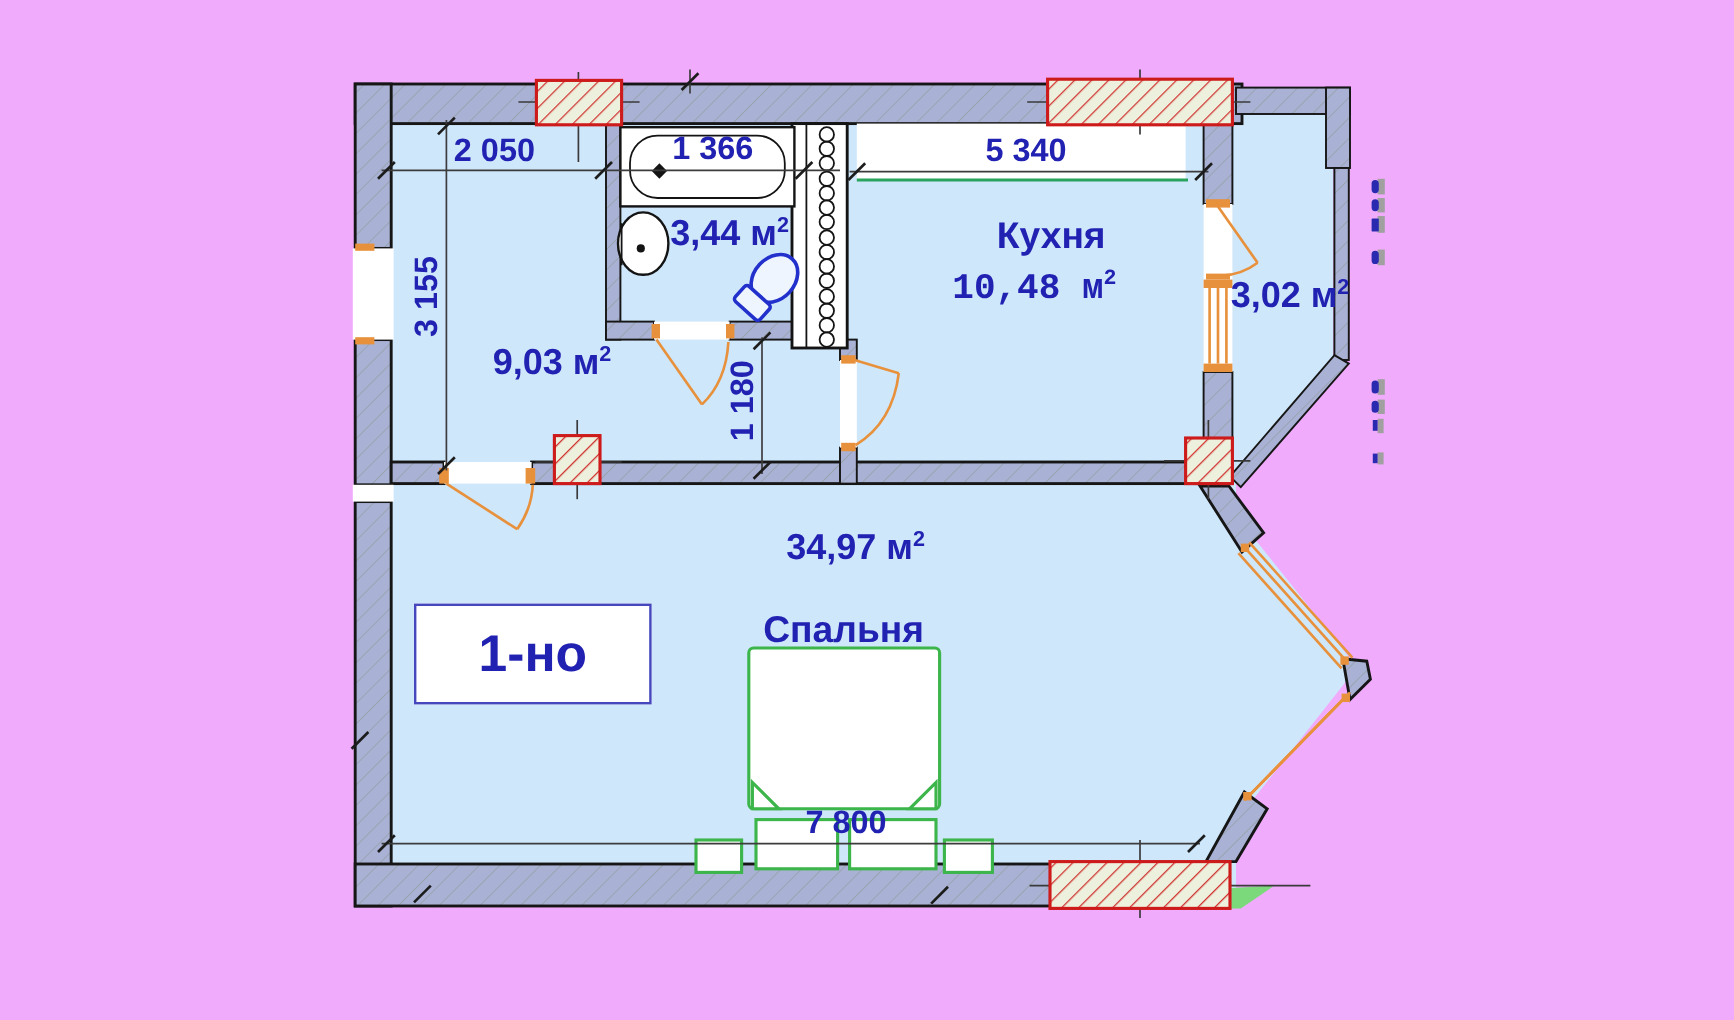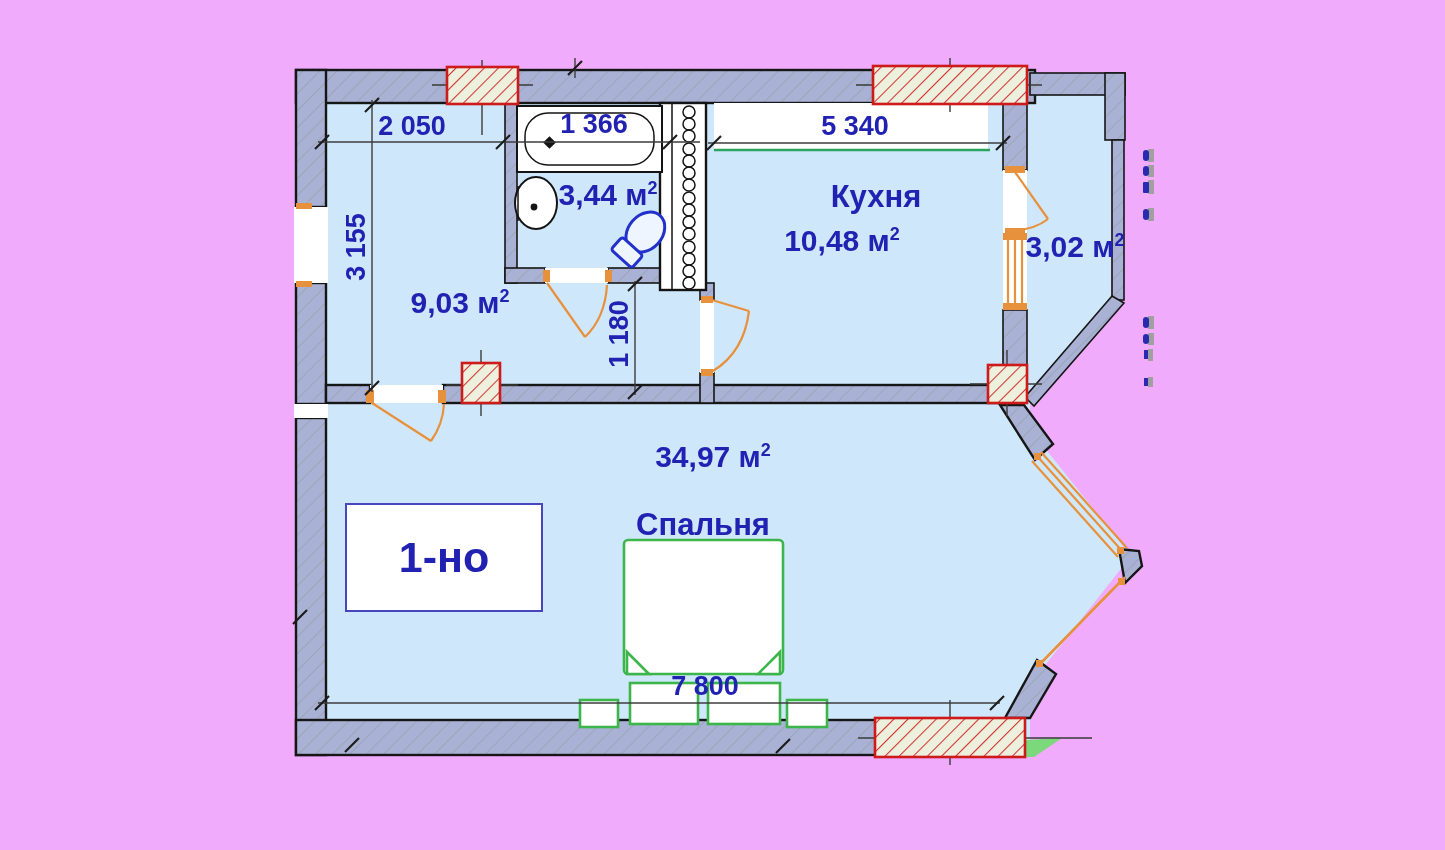--- a/index.html
+++ b/index.html
@@ -33,21 +33,21 @@
   .redhatch{stroke:var(--red);stroke-width:2.1;opacity:.9;}
   .frag-g{fill:#a0a0a0;}
   .frag-b{fill:#2a2ab0;}
   .lbl{position:absolute;font-weight:700;color:var(--ink);white-space:nowrap;
        transform:translate(-50%,-50%);}
   .lbl.rot{transform:translate(-50%,-50%) rotate(-90deg);}
   .dim-lbl{font-size:27px;}
   .area-lbl{font-size:30px;}
   .name-lbl{font-size:31px;}
   .lbl sup{font-size:60%;vertical-align:super;line-height:0;}
-  .titlebox{position:absolute;left:345px;top:503px;width:198px;height:109px;
+  .titlebox{position:absolute;left:345px;top:503px;width:198px;height:84px;
     background:#fff;border:2.5px solid #4747bd;box-sizing:border-box;
     display:flex;flex-direction:column;align-items:center;justify-content:center;
     color:var(--ink);font-weight:700;font-size:43px;line-height:1.12;}
 </style>
 </head>
 <body>
 
 <div class="canvas">
 <div class="plan">
 
@@ -269,21 +269,21 @@
 <div class="lbl dim-lbl" style="left:412px;top:126px;">2 050</div>
 <div class="lbl dim-lbl" style="left:594px;top:124px;">1 366</div>
 <div class="lbl dim-lbl" style="left:855px;top:126px;">5 340</div>
 <div class="lbl dim-lbl rot" style="left:356px;top:247px;">3 155</div>
 <div class="lbl dim-lbl rot" style="left:619px;top:334px;">1 180</div>
 <div class="lbl dim-lbl" style="left:705px;top:686px;">7 800</div>
 
 <div class="lbl area-lbl" style="left:460px;top:303px;"><span>9,03 м</span><sup>2</sup></div>
 <div class="lbl area-lbl" style="left:608px;top:195px;"><span>3,44 м</span><sup>2</sup></div>
 <div class="lbl name-lbl" style="left:836px;top:197px;margin-left:40px;">Кухня</div>
-<div class="lbl area-lbl" style="left:842px;top:241px;"><span>10,48 м</span><sup>2</sup></div>
+<div class="lbl area-lbl" style="left:862px;top:241px;font-family:Liberation Mono, monospace;"><span>10,48 м</span><sup>2</sup></div>
 <div class="lbl area-lbl" style="left:713px;top:457px;"><span>34,97 м</span><sup>2</sup></div>
 <div class="lbl name-lbl" style="left:703px;top:490px;margin-top:35px;">Спальня</div>
 <div class="lbl area-lbl" style="left:1075px;top:247px;"><span>3,02 м</span><sup>2</sup></div>
 
 <div class="titlebox">
   <div>1-но</div>
 </div>
 
 </div>
 </div>

